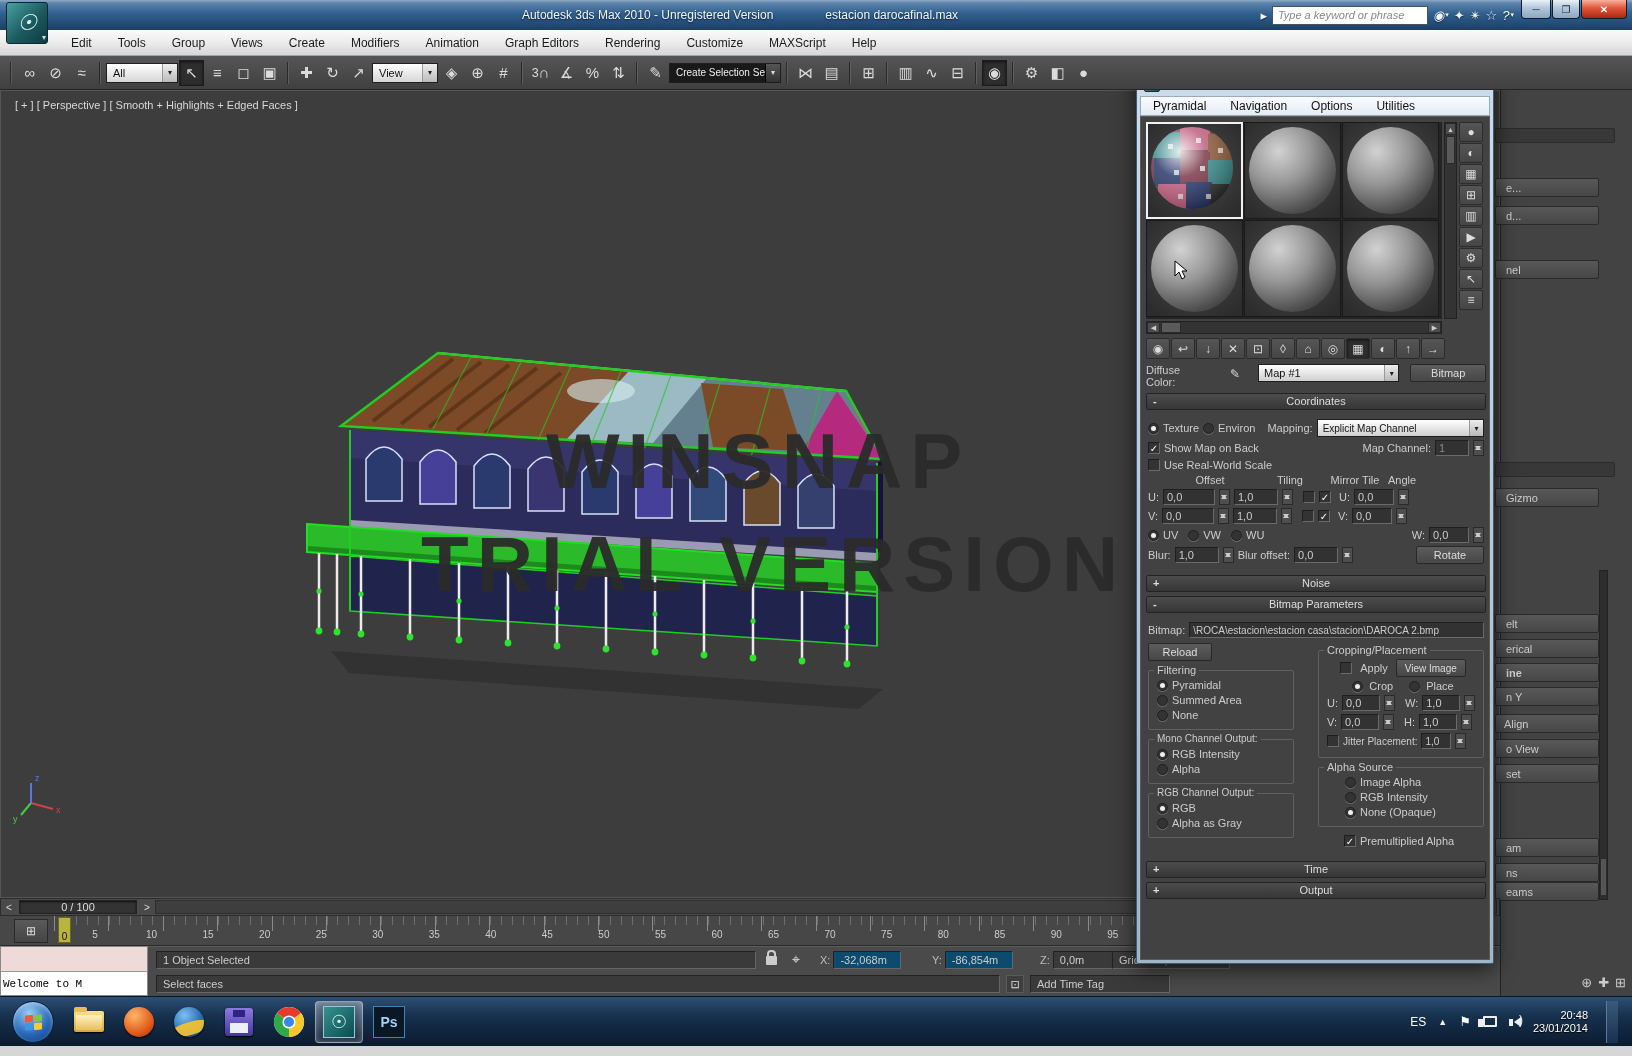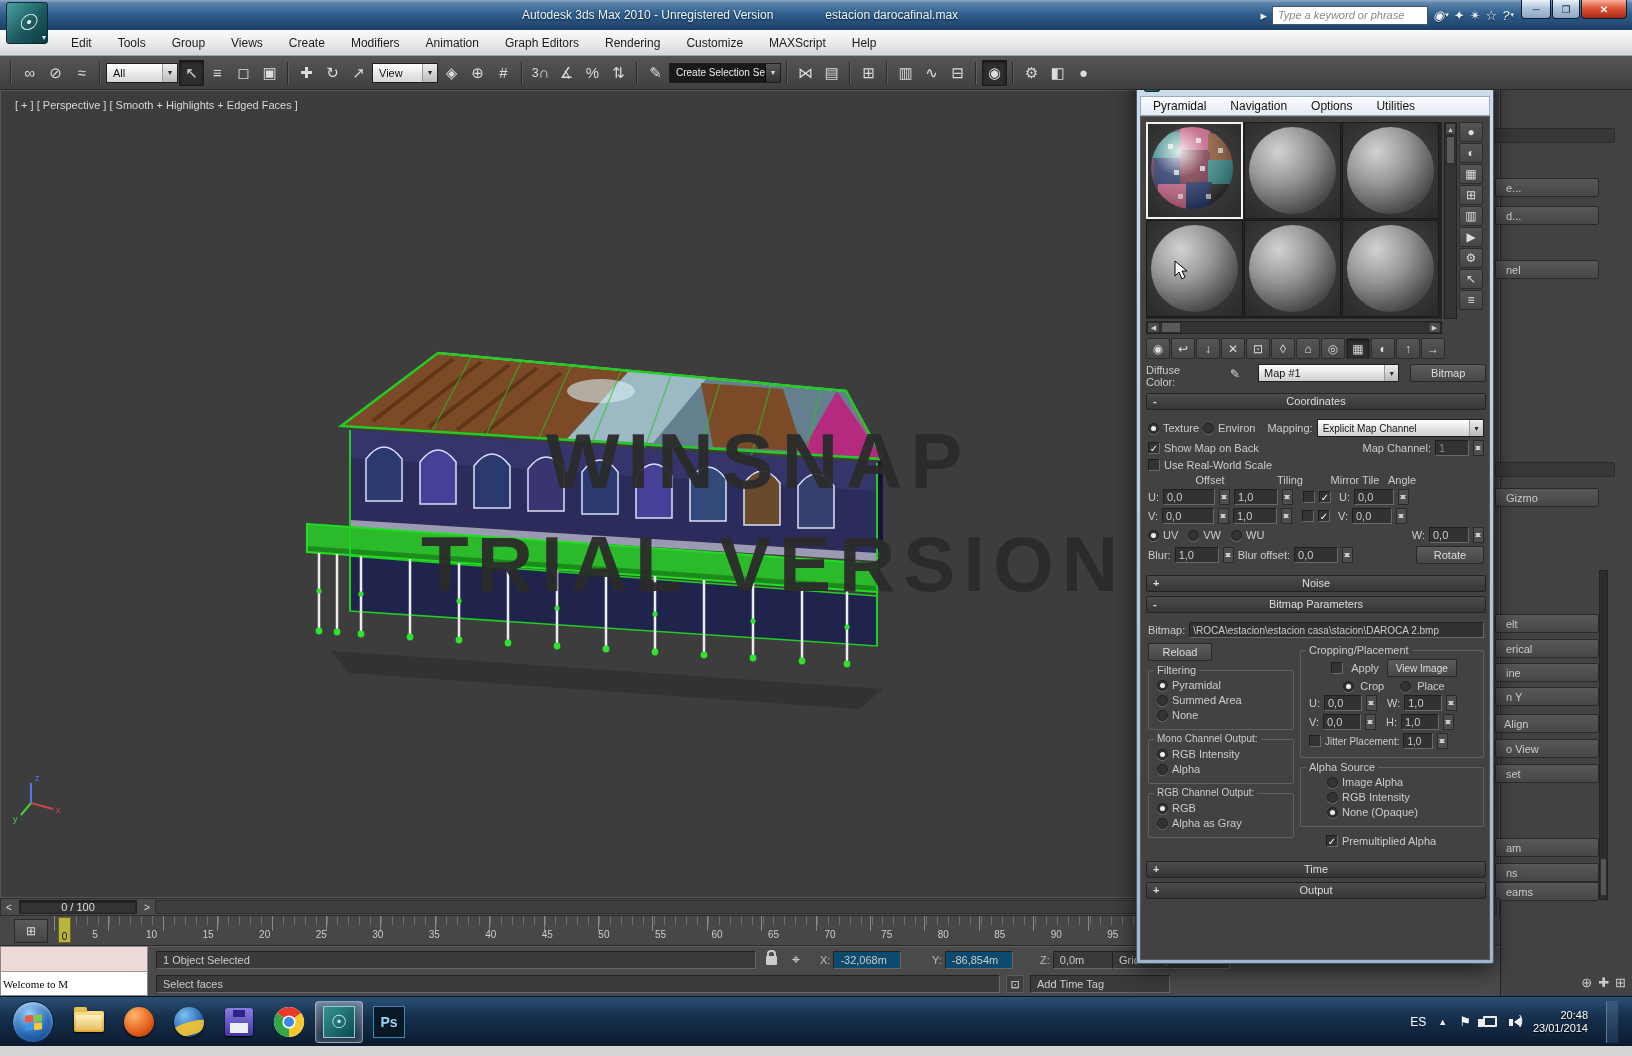--- a/index.html
+++ b/index.html
@@ -68,21 +68,21 @@
 .ticksB{position:absolute;left:0;right:0;top:0;height:15px;background:repeating-linear-gradient(90deg,#8a8a8a 0,#8a8a8a 1px,transparent 1px,transparent 54.4px)}
 #framezero{position:absolute;left:4px;top:1px;width:13px;height:26px;background:#b9b43c;border:1px solid #6a6820;color:#111;display:flex;align-items:flex-end;justify-content:center;font-size:10px}
 #ticklabels{position:absolute;left:30px;width:1040px;top:13px;display:flex;justify-content:space-between}
 #ticklabels .tl{width:22px;text-align:center;color:#ccc;font-size:10px}
 
 
 #status1{position:absolute;left:0;top:946px;width:1500px;height:26px;background:#4a4a4a;border-top:1px solid #5c5c5c;display:flex;align-items:center;z-index:6}
 #status2{position:absolute;left:0;top:972px;width:1500px;height:24px;background:#4a4a4a;display:flex;align-items:center;z-index:6}
 #listener{position:absolute;left:0;top:946px;width:148px;height:50px;border:1px solid #888;z-index:7}
 #listener .pink{height:25px;background:#efdada;border-bottom:1px solid #999}
-#listener .white{height:23px;background:#fff;color:#000;font-family:Liberation Serif, serif;font-size:11px;display:flex;align-items:center;padding-left:2px}
+#listener .white{height:23px;background:#fff;color:#000;font-family:Liberation Mono, monospace;font-size:11px;display:flex;align-items:center;padding-left:2px}
 .sfld{height:18px;background:#3a3a3a;border-top:1px solid #222;border-left:1px solid #222;border-bottom:1px solid #666;border-right:1px solid #666;color:#ccc;display:flex;align-items:center;padding:0 6px}
 #sel-fld{position:absolute;left:156px;width:600px}
 #prompt-fld{position:absolute;left:156px;width:844px}
 .slock{position:absolute;left:766px;width:11px;height:9px;background:#ccc;border-radius:1px;top:9px}
 .slock::before{content:'';position:absolute;top:-6px;left:1px;width:5px;height:5px;border:2px solid #ccc;border-bottom:none;border-radius:4px 4px 0 0}
 #absrel{position:absolute;left:792px;color:#ddd;font-size:14px}
 .coordlab{color:#bbb;margin-right:3px}
 .coordfld{width:68px}
 #xf{position:absolute;left:820px}#yf{position:absolute;left:932px}#zf{position:absolute;left:1040px}
 #gridfld{position:absolute;left:1112px;width:118px}
@@ -130,21 +130,21 @@
 .fld.dim{color:#8a8a8a}
 .spin{width:11px;height:16px;background:#4e4e4e;border:1px solid #2a2a2a;position:relative;display:inline-block}
 .spin::before{content:'';position:absolute;top:2px;left:1px;border:3px solid transparent;border-bottom:4px solid #ccc}
 .spin::after{content:'';position:absolute;bottom:2px;left:1px;border:3px solid transparent;border-top:4px solid #ccc}
 .rad{width:11px;height:11px;border-radius:50%;background:#333;border:1px solid #1e1e1e;box-shadow:0 1px 0 #666;display:inline-block;position:relative;flex:none}
 .rad.sel::after{content:'';position:absolute;left:2px;top:2px;width:5px;height:5px;border-radius:50%;background:#efefef}
 .cb{width:12px;height:12px;background:#333;border-top:1px solid #1e1e1e;border-left:1px solid #1e1e1e;border-bottom:1px solid #6a6a6a;border-right:1px solid #6a6a6a;display:inline-flex;align-items:center;justify-content:center;color:#fff;font-size:10px;flex:none}
 .crow{display:flex;align-items:center;gap:4px;margin:3px 0}
 .group{border:1px solid #606060;border-radius:2px;position:relative;margin-top:9px;padding:5px 4px 5px 8px}
 .gt{position:absolute;top:-7px;left:5px;background:#424242;padding:0 3px;color:#ccc}
-#bp-cols{display:flex;gap:6px;align-items:flex-start}
+#bp-cols{display:flex;gap:24px;align-items:flex-start}
 .small{font-size:10px}
 
 
 #taskbar{position:absolute;left:0;top:996px;width:1632px;height:50px;background:linear-gradient(#2d4f74 0%,#16304d 40%,#0b1b2f 100%);border-top:1px solid #0a1624;z-index:40;display:flex;align-items:center}
 #orb{width:42px;height:42px;border-radius:50%;margin:0 10px 0 12px;background:radial-gradient(circle at 40% 28%,#96ccf6,#2a6ab8 55%,#0a3672);border:1px solid #071f3c;position:relative;box-shadow:inset 0 2px 4px rgba(255,255,255,.5)}
 #orb .flag{position:absolute;left:12px;top:13px;width:17px;height:15px;display:grid;grid-template-columns:8px 8px;grid-template-rows:7px 7px;gap:1px;transform:skewY(-4deg)}
 #orb .flag i{border-radius:1px}
 #orb .flag i:nth-child(1){background:#ee5a3c}#orb .flag i:nth-child(2){background:#7cc84c}
 #orb .flag i:nth-child(3){background:#3a96e8}#orb .flag i:nth-child(4){background:#f8c838}
 .tcell{width:48px;height:42px;display:flex;align-items:center;justify-content:center;border-radius:4px;margin:0 1px}
@@ -399,21 +399,21 @@
   <div class="fragbar" style="top:38px"></div>
   <div class="fragbar" style="top:372px"></div>
   <div>
 
   <div class="frag" style="top: 88px;">e...</div>
       <div class="frag" style="top: 116px;">d...</div>
       <div class="frag" style="top: 170px;">nel</div>
       <div class="frag" style="top: 398px;">Gizmo</div>
       <div class="frag" style="top: 524px;">elt</div>
       <div class="frag" style="top: 549px;">erical</div>
-      <div class="frag" style="top: 573px;">ine</div>
+      <div class="frag" style="top: 573px; font-weight: bold;">ine</div>
       <div class="frag" style="top: 597px;">n Y</div>
       <div class="frag" style="top: 624px; padding-left: 8px;">Align</div>
       <div class="frag" style="top: 649px;">o View</div>
       <div class="frag" style="top: 674px;">set</div>
       <div class="frag" style="top: 748px;">am</div>
       <div class="frag" style="top: 773px;">ns</div>
       <div class="frag" style="top: 792px;">eams</div>
     </div>
   <div id="cpscroll">
       <i></i>

